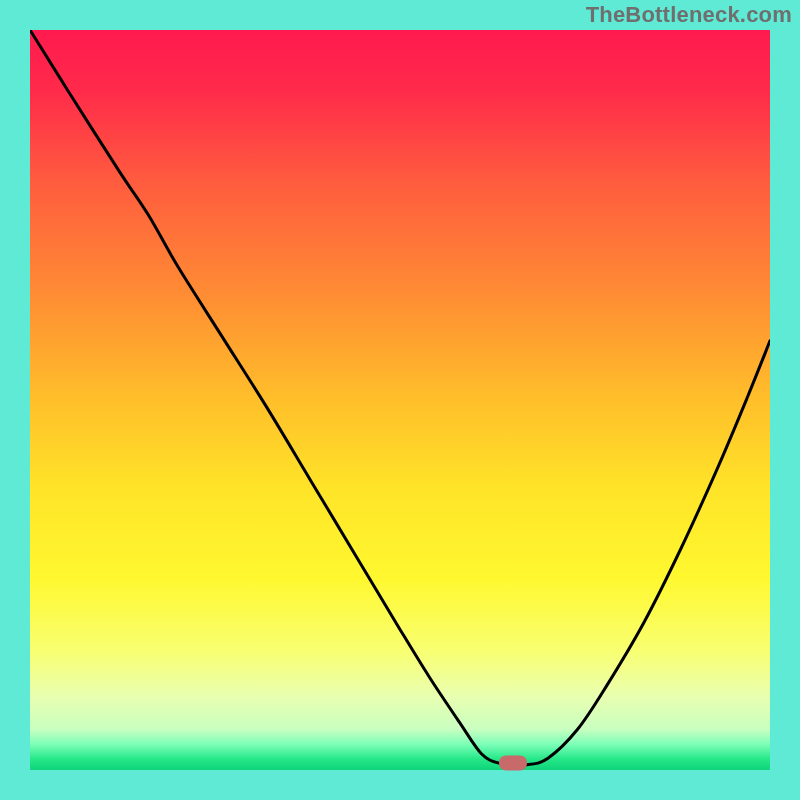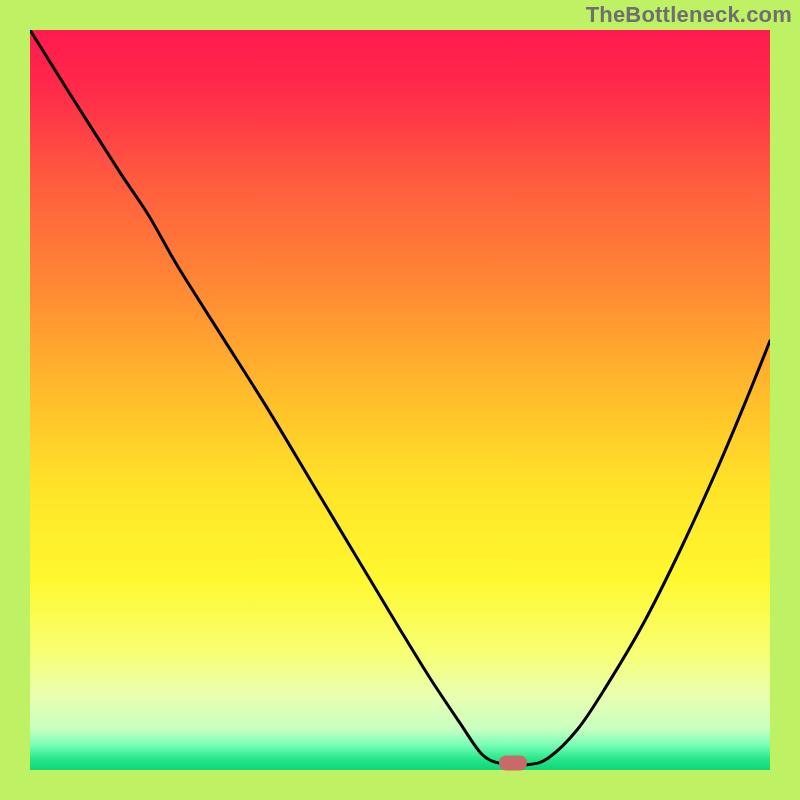--- a/index.html
+++ b/index.html
@@ -7,21 +7,21 @@
     padding: 0;
     width: 800px;
     height: 800px;
     background: #000;
     font-family: Arial, Helvetica, sans-serif;
   }
   .frame {
     position: relative;
     width: 800px;
     height: 800px;
-    background: #bef264;
+    background: #5eead4;
   }
   .watermark {
     position: absolute;
     top: 2px;
     right: 8px;
     color: #6f6f6f;
     font-size: 22px;
     font-weight: 600;
     letter-spacing: 0.2px;
   }

